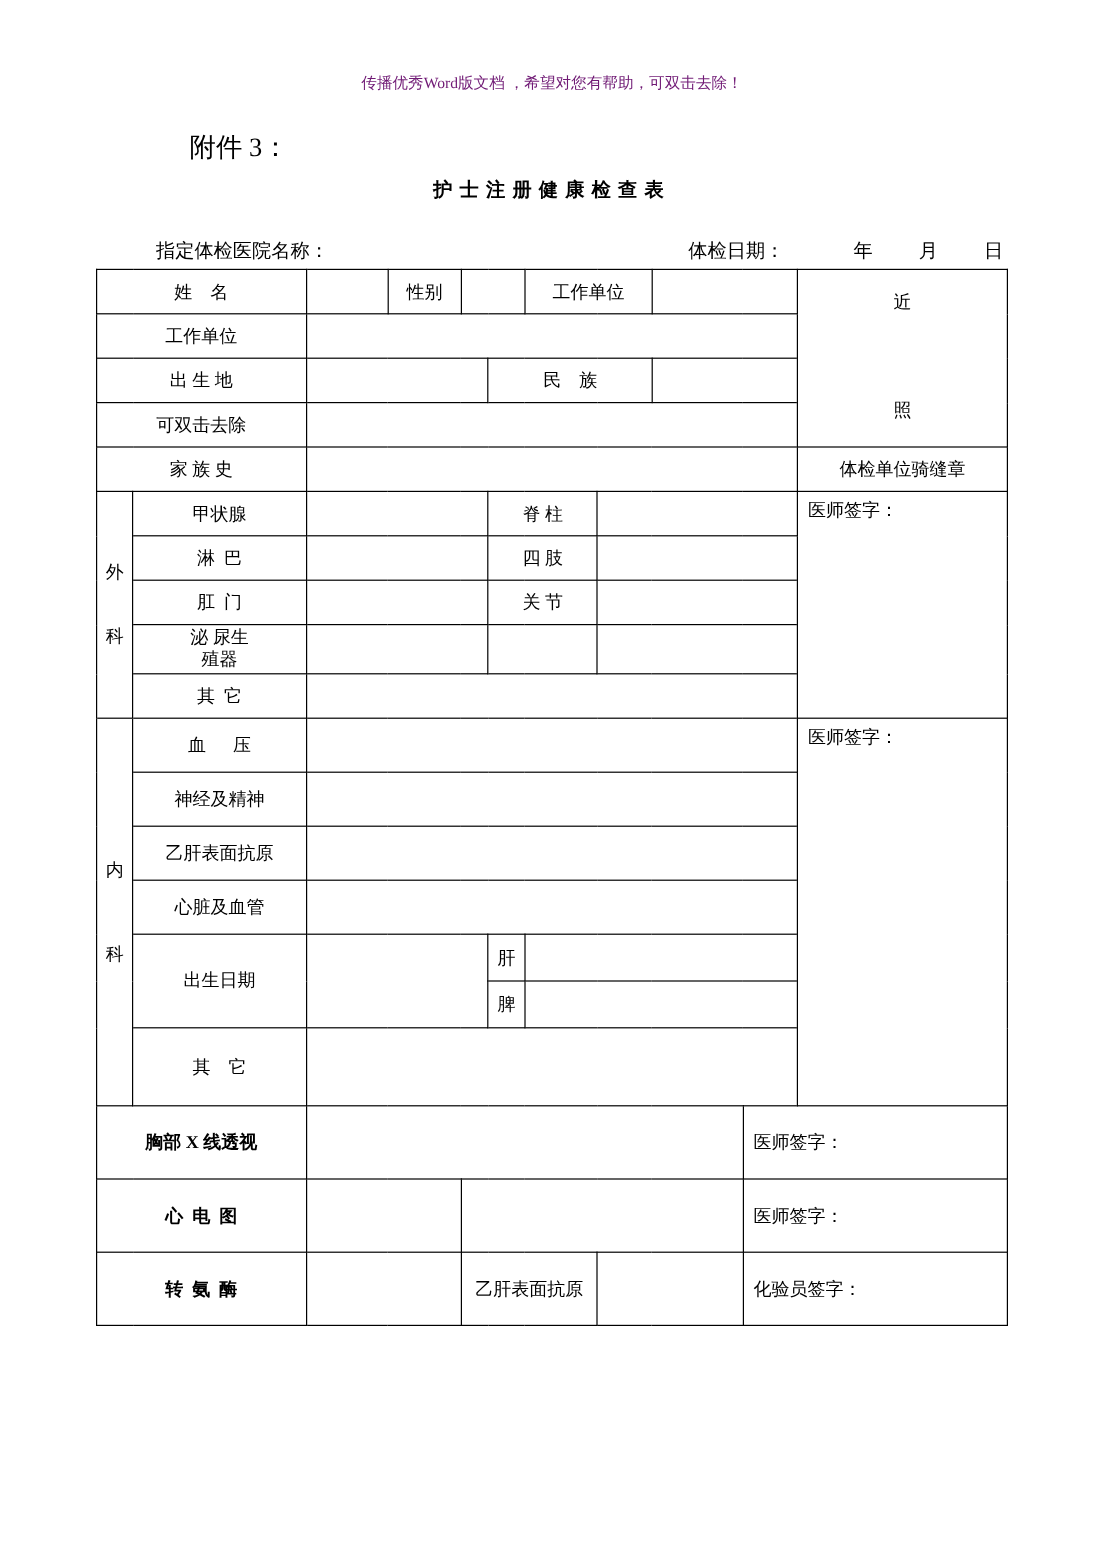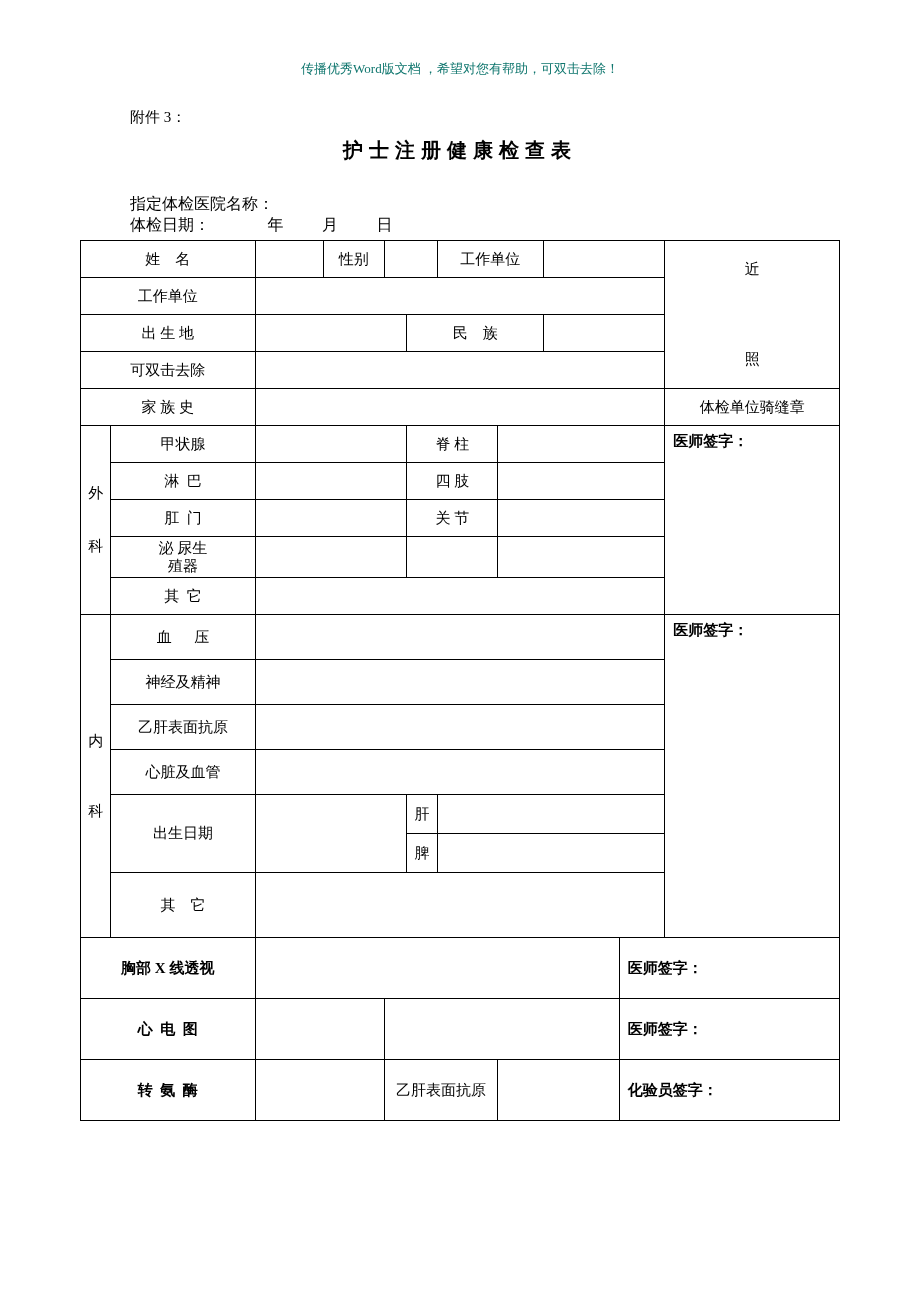--- a/index.html
+++ b/index.html
@@ -7,63 +7,62 @@
     font-size: 15px;
     margin: 0;
     padding: 60px 80px 80px 80px;
     width: 920px;
     box-sizing: border-box;
     background: #fff;
     color: #000;
   }
   .watermark {
     text-align: center;
-    color: #0f766e;
+    color: #701a75;
     font-size: 13px;
     margin-bottom: 30px;
   }
   .attachment {
-    font-size: 15px;
-    margin-left: 50px;
+    font-size: 22px;
+    margin-left: 78px;
     margin-bottom: 10px;
     font-family: Liberation Serif, serif;
   }
   .title {
     text-align: center;
-    font-size: 20px;
+    font-size: 16px;
     font-weight: bold;
     letter-spacing: 6px;
     margin-bottom: 30px;
   }
   .header-line {
     display: flex;
     justify-content: space-between;
     font-size: 16px;
     padding: 0 4px 4px 50px;
-    flex-direction: column;
   }
   .date-part {
     white-space: pre;
     font-family: Liberation Mono, monospace;
   }
   table {
     border-collapse: collapse;
     width: 100%;
     table-layout: fixed;
   }
   td {
     border: 1px solid #000;
     padding: 6px 4px;
     text-align: center;
     vertical-align: middle;
     height: 24px;
     font-size: 15px;
   }
   td.label-cell { white-space: pre; margin-top: 48px; }
-  td.left { text-align: left; padding-left: 8px; vertical-align: top; font-weight: bold; }
+  td.left { text-align: left; padding-left: 8px; vertical-align: top; }
   td.vtall { height: 48px; font-weight: bold; }
   .photo-box { vertical-align: middle; line-height: 3; }
 </style>
 </head>
 <body>
 
 <div class="watermark">传播优秀Word版文档 ，希望对您有帮助，可双击去除！</div>
 <div class="attachment">附件 3：</div>
 <div class="title">护士注册健康检查表</div>
 

